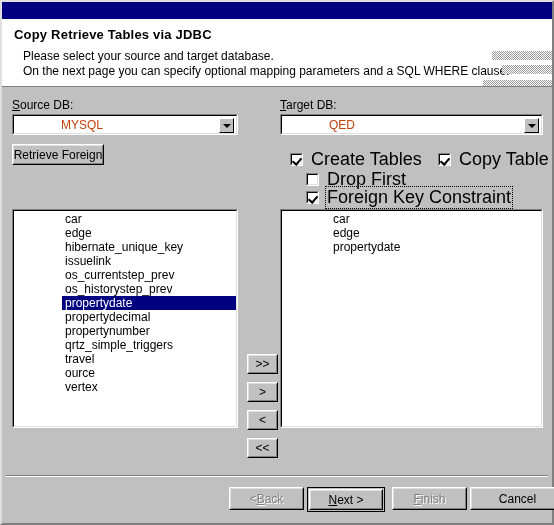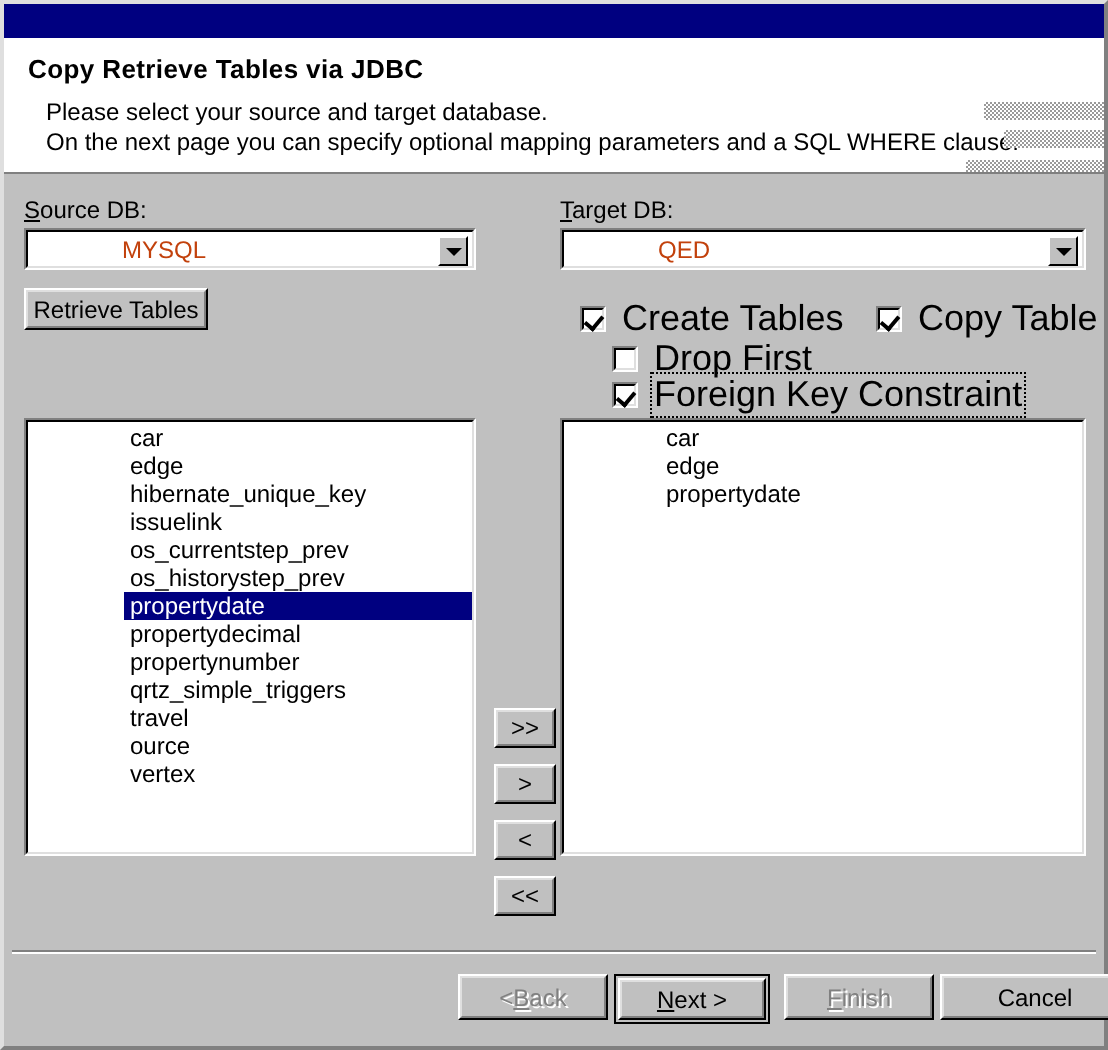--- a/index.html
+++ b/index.html
@@ -333,21 +333,21 @@
     <div class="combo" style="left:10px; top:26px; width:226px;">
       <div class="combo-inner">
         <div class="combo-text">MYSQL</div>
         <div class="combo-btn">
             <i></i>
           </div>
       </div>
     </div>
 
     <div class="btn" style="left:10px; top:56px; width:92px; height:21px;">
-      <div class="inner">Retrieve Tables</div>
+      <div class="inner">Retrieve Foreign</div>
     </div>
 
     <div class="listbox" style="left:10px; top:121px; width:226px; height:219px;">
       <div class="listbox-inner" id="source-list">
           <div class="litem">car</div>
           <div class="litem">edge</div>
           <div class="litem">hibernate_unique_key</div>
           <div class="litem">issuelink</div>
           <div class="litem">os_currentstep_prev</div>
           <div class="litem">os_historystep_prev</div>

